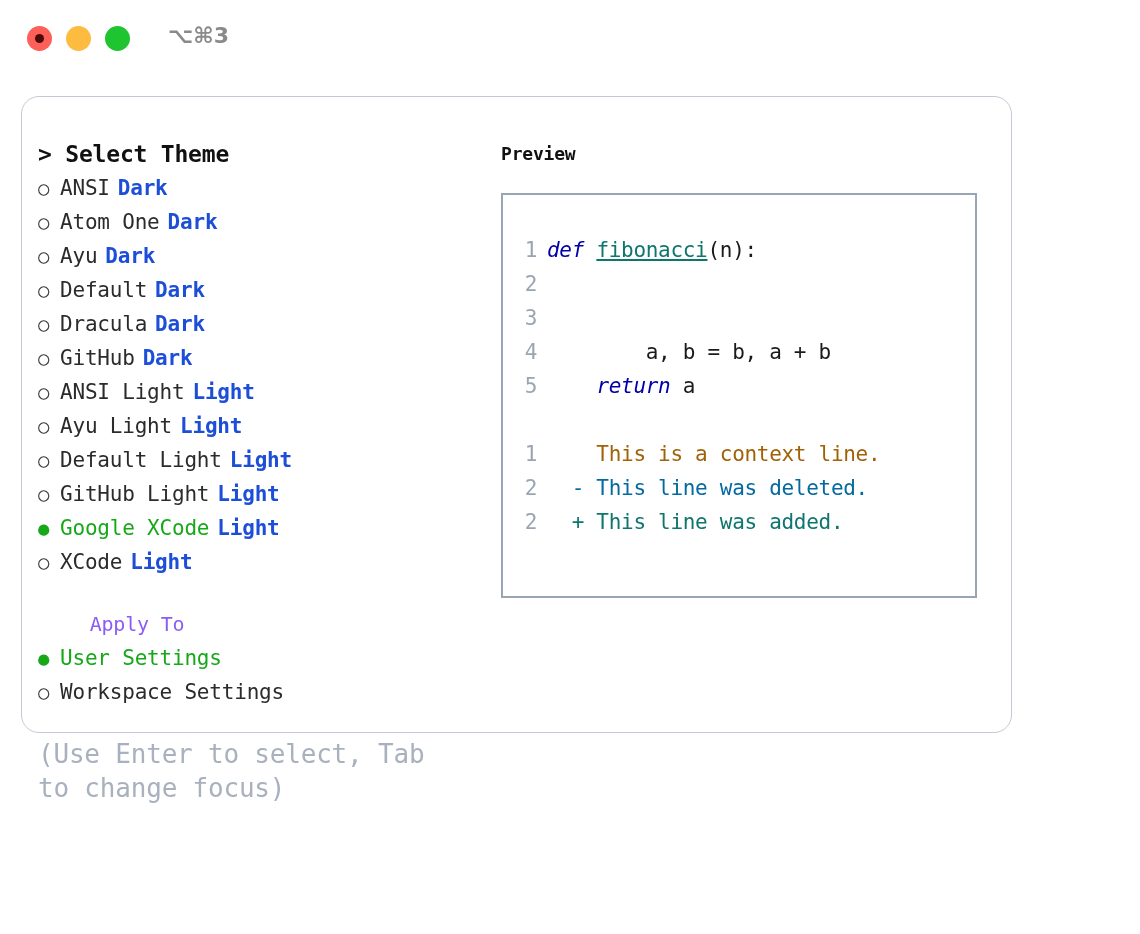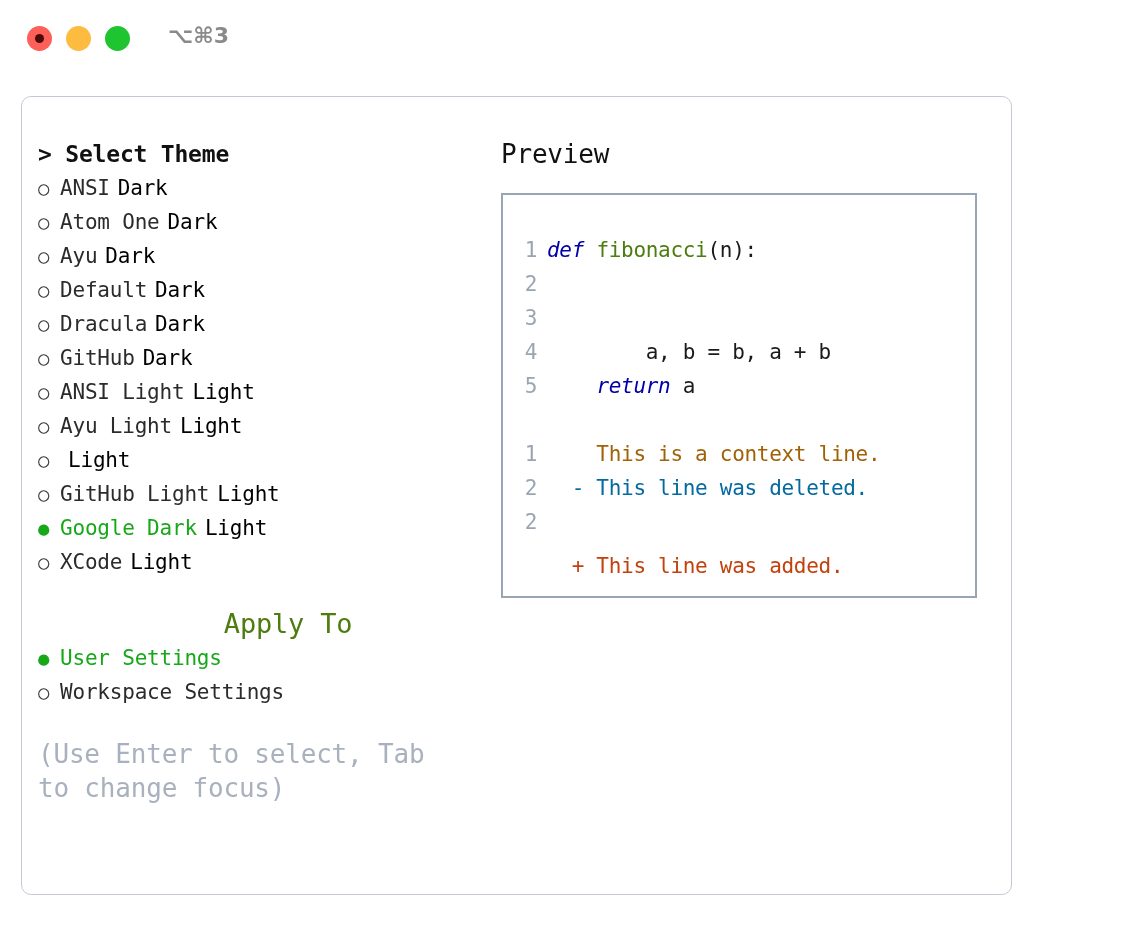--- a/index.html
+++ b/index.html
@@ -69,23 +69,23 @@
     letter-spacing: 0px;
     font-family: "DejaVu Sans", sans-serif;
   }
 
   
   .main-panel {
     position: absolute;
     left: 21px;
     top: 96px;
     width: 991px;
-    height: 799px;
+    height: 637px;
     border: 1.6px solid #c4cad3;
-    border-radius: 10px;
+    border-radius: 18px;
     background: #ffffff;
     box-sizing: border-box;
     padding-left: 20px;
   }
 
   
   .left-col {
     position: absolute;
     left: 16px;
     top: 40px;
@@ -113,32 +113,32 @@
     display: inline-block;
     width: 22px;
     flex: 0 0 22px;
     font-size: 19px;
     color: #3b3b3b;
   }
   .bullet.on { color: #17a81a; }
   .opt-label { color: #2b2b2b; text-align: right; }
   .opt-row.selected .opt-label { color: #17a81a; }
   .opt-variant {
-    color: #000000;
+    color: #1d4ed8;
     margin-left: 8px;
+    font-weight: bold;
   }
 
   .apply-header {
-    font-size: 27px;
-    color: #4d7c0f;
+    font-size: 20px;
+    color: #8b5cf6;
     line-height: 34px;
     white-space: pre;
     padding-left: 28px;
     letter-spacing: -0.2px;
-    text-align: center;
   }
 
   .hint-text {
     margin-top: 28px;
     font-size: 26px;
     line-height: 34px;
     color: #a8b1bd;
     width: 410px;
     letter-spacing: -0.2px;
   }
@@ -147,24 +147,25 @@
 
   
   .right-col {
     position: absolute;
     left: 479px;
     top: 40px;
     width: 490px;
   }
 
   .preview-title {
-    font-size: 26px;
+    font-size: 18px;
     color: #111111;
     line-height: 34px;
     letter-spacing: -0.2px;
+    font-weight: bold;
   }
 
   .preview-box {
     margin-top: 22px;
     width: 476px;
     height: 405px;
     border: 2px solid #9aa5b4;
     box-sizing: border-box;
     background: #ffffff;
     padding: 38px 0 0 0;
@@ -181,29 +182,29 @@
     width: 44px;
     flex: 0 0 44px;
     text-align: right;
     color: #9aa5b4;
     padding-right: 10px;
     box-sizing: border-box;
   }
   .code-text { color: #1a1a1a; }
 
   .tok-kw    { color: #0000aa; font-style: italic; }
-  .tok-fn    { color: #4d7c0f; }
+  .tok-fn    { color: #0f766e; text-decoration: underline; }
   .tok-num   { color: #0b7a7a; }
   .tok-plain { color: #1a1a1a; }
 
   .blank-gap { height: 34px; }
 
   .diff-ctx  { color: #a16207; }
   .diff-del  { color: #0369a1; }
-  .diff-add  { color: #c2410c; margin-top: 44px; }
+  .diff-add  { color: #0f766e; }
 </style>
 </head>
 <body>
 
 <div class="app-window">
 
   <div class="titlebar">
     <div class="traffic-lights">
       <div class="tl tl-red"></div>
       <div class="tl tl-yellow"></div>
@@ -219,23 +220,23 @@
 
       <div id="theme-list">
           <div class="opt-row"><span class="bullet">○</span><span class="opt-label">ANSI</span><span class="opt-variant">Dark</span></div>
           <div class="opt-row"><span class="bullet">○</span><span class="opt-label">Atom One</span><span class="opt-variant">Dark</span></div>
           <div class="opt-row"><span class="bullet">○</span><span class="opt-label">Ayu</span><span class="opt-variant">Dark</span></div>
           <div class="opt-row"><span class="bullet">○</span><span class="opt-label">Default</span><span class="opt-variant">Dark</span></div>
           <div class="opt-row"><span class="bullet">○</span><span class="opt-label">Dracula</span><span class="opt-variant">Dark</span></div>
           <div class="opt-row"><span class="bullet">○</span><span class="opt-label">GitHub</span><span class="opt-variant">Dark</span></div>
           <div class="opt-row"><span class="bullet">○</span><span class="opt-label">ANSI Light</span><span class="opt-variant">Light</span></div>
           <div class="opt-row"><span class="bullet">○</span><span class="opt-label">Ayu Light</span><span class="opt-variant">Light</span></div>
-          <div class="opt-row"><span class="bullet">○</span><span class="opt-variant">Light</span></div>
+          <div class="opt-row"><span class="bullet">○</span><span class="opt-label">Default Light</span><span class="opt-variant">Light</span></div>
           <div class="opt-row"><span class="bullet">○</span><span class="opt-label">GitHub Light</span><span class="opt-variant">Light</span></div>
-          <div class="opt-row selected"><span class="bullet on">●</span><span class="opt-label">Google Dark</span><span class="opt-variant">Light</span></div>
+          <div class="opt-row selected"><span class="bullet on">●</span><span class="opt-label">Google XCode</span><span class="opt-variant">Light</span></div>
           <div class="opt-row"><span class="bullet">○</span><span class="opt-label">XCode</span><span class="opt-variant">Light</span></div>
         </div>
 
       <div class="spacer-sm"></div>
 
       <div class="apply-header">  Apply To</div>
 
       <div id="apply-list">
           <div class="opt-row selected"><span class="bullet on">●</span><span class="opt-label">User Settings</span></div>
           <div class="opt-row"><span class="bullet">○</span><span class="opt-label">Workspace Settings</span></div>

